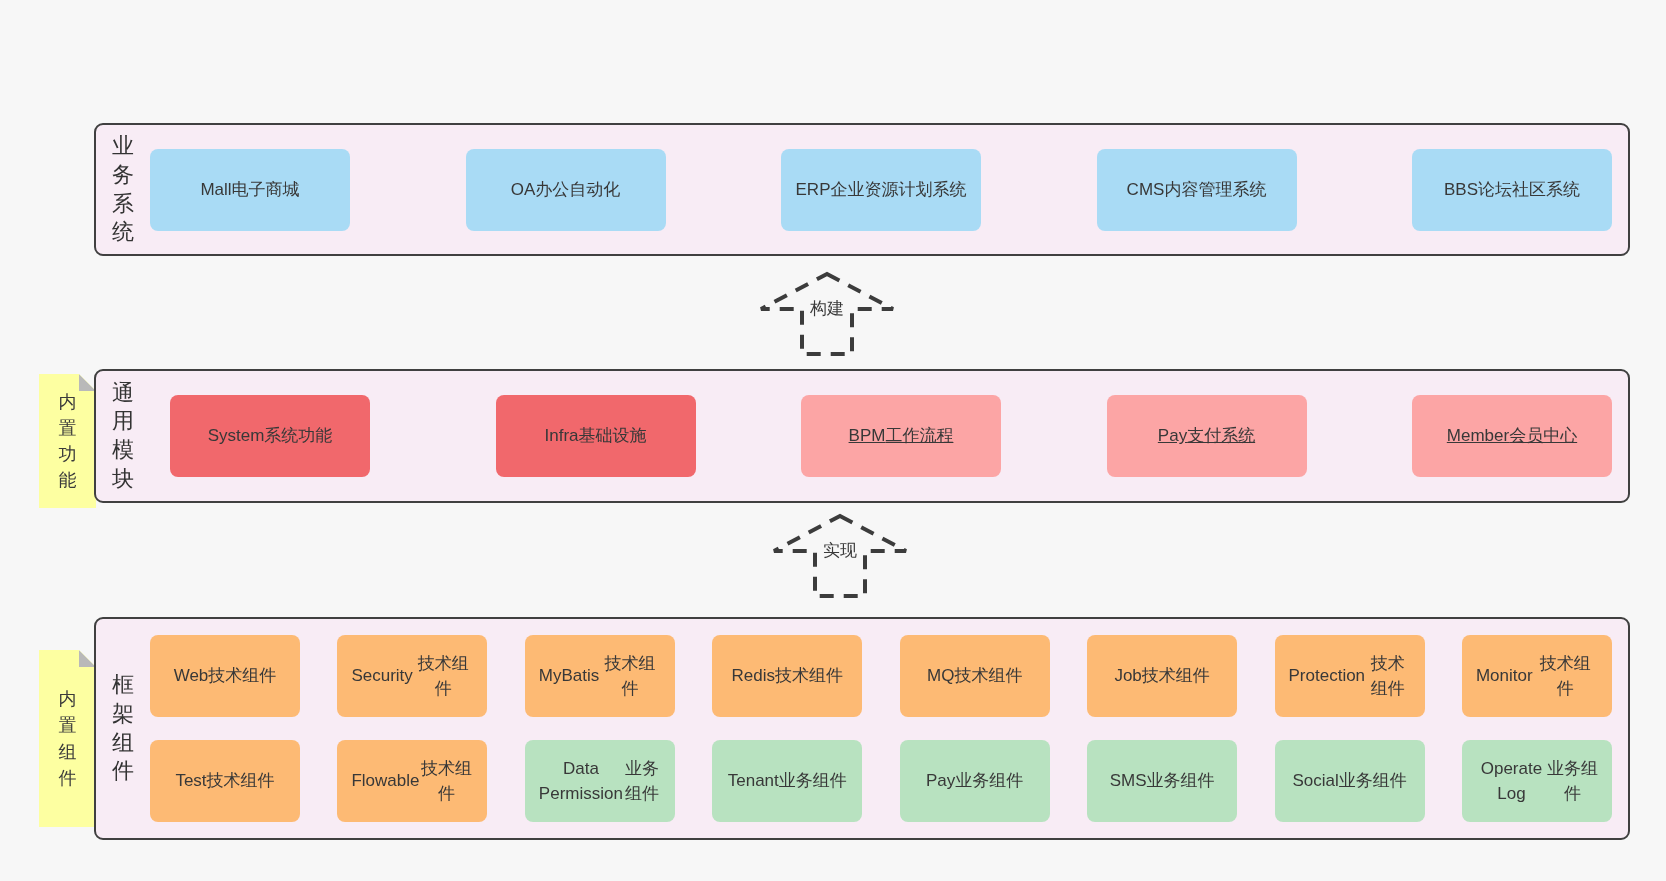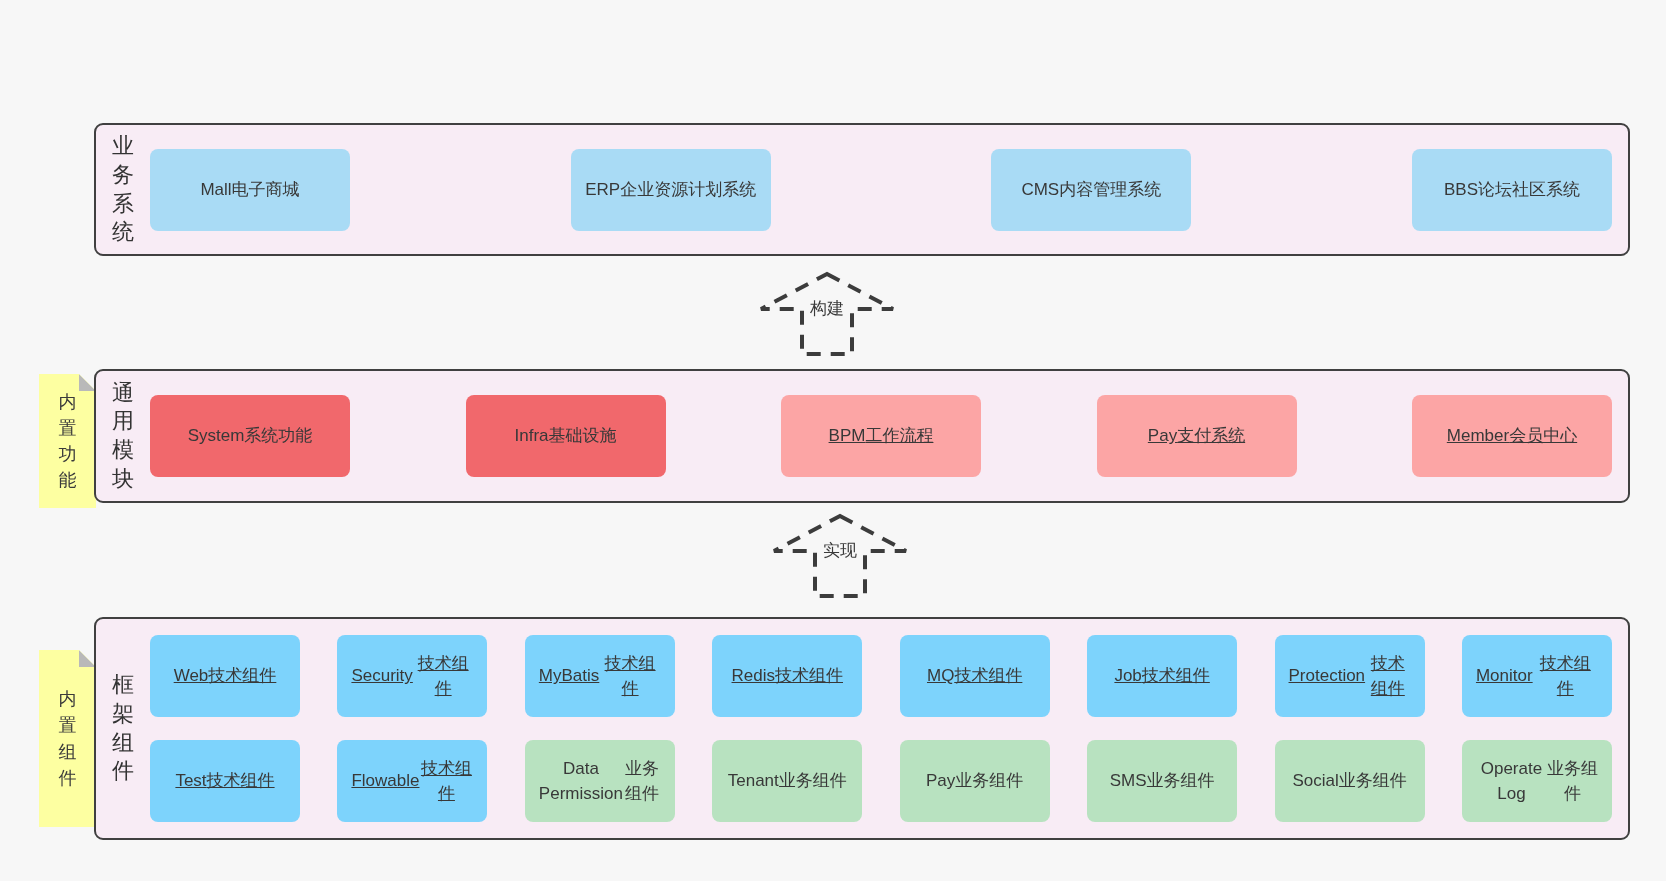--- a/index.html
+++ b/index.html
@@ -37,23 +37,23 @@
   }
 
   .box{
     border-radius:8px;display:flex;justify-content:center;
     align-items:center;text-align:center;font-size:17px;line-height:1.5;
     color:#383838;box-sizing:border-box;
   }
   .bw{width:200px;height:82px;}
   .bs{width:150px;height:82px;padding:0 14px;}
   .blue{background:#a9dbf5;}
-  .red{background:#f1686c;}
+  .red{background:#f1686c;margin-left:20px;}
   .pink{background:#fca5a5;text-decoration:underline;}
-  .green{background:#7dd3fc;text-decoration:underline;}
+  .green{background:#fdba74;}
   .lgreen{background:#b8e2c0;}
 
   
   .sticky{
     position:absolute;left:39px;width:57px;background:#fdffa1;z-index:0;
     display:flex;justify-content:center;align-items:center;
     clip-path:polygon(0 0,calc(100% - 17px) 0,100% 17px,100% 100%,0 100%);
   }
   .sticky2{top:374px;height:134px;}
   .sticky3{top:650px;height:177px;}
@@ -94,20 +94,24 @@
   <section class="band band1">
     <div class="band-label">
       <div class="band-label-inner">业务系统</div>
     </div>
     <div class="box-row">
       <div class="box bw blue">
         <div>Mall</div>
         <div>电子商城</div>
       </div>
       <div class="box bw blue">
+        <div>OA</div>
+        <div>办公自动化</div>
+      </div>
+      <div class="box bw blue">
         <div>ERP</div>
         <div>企业资源计划系统</div>
       </div>
       <div class="box bw blue">
         <div>CMS</div>
         <div>内容管理系统</div>
       </div>
       <div class="box bw blue">
         <div>BBS</div>
         <div>论坛社区系统</div>

